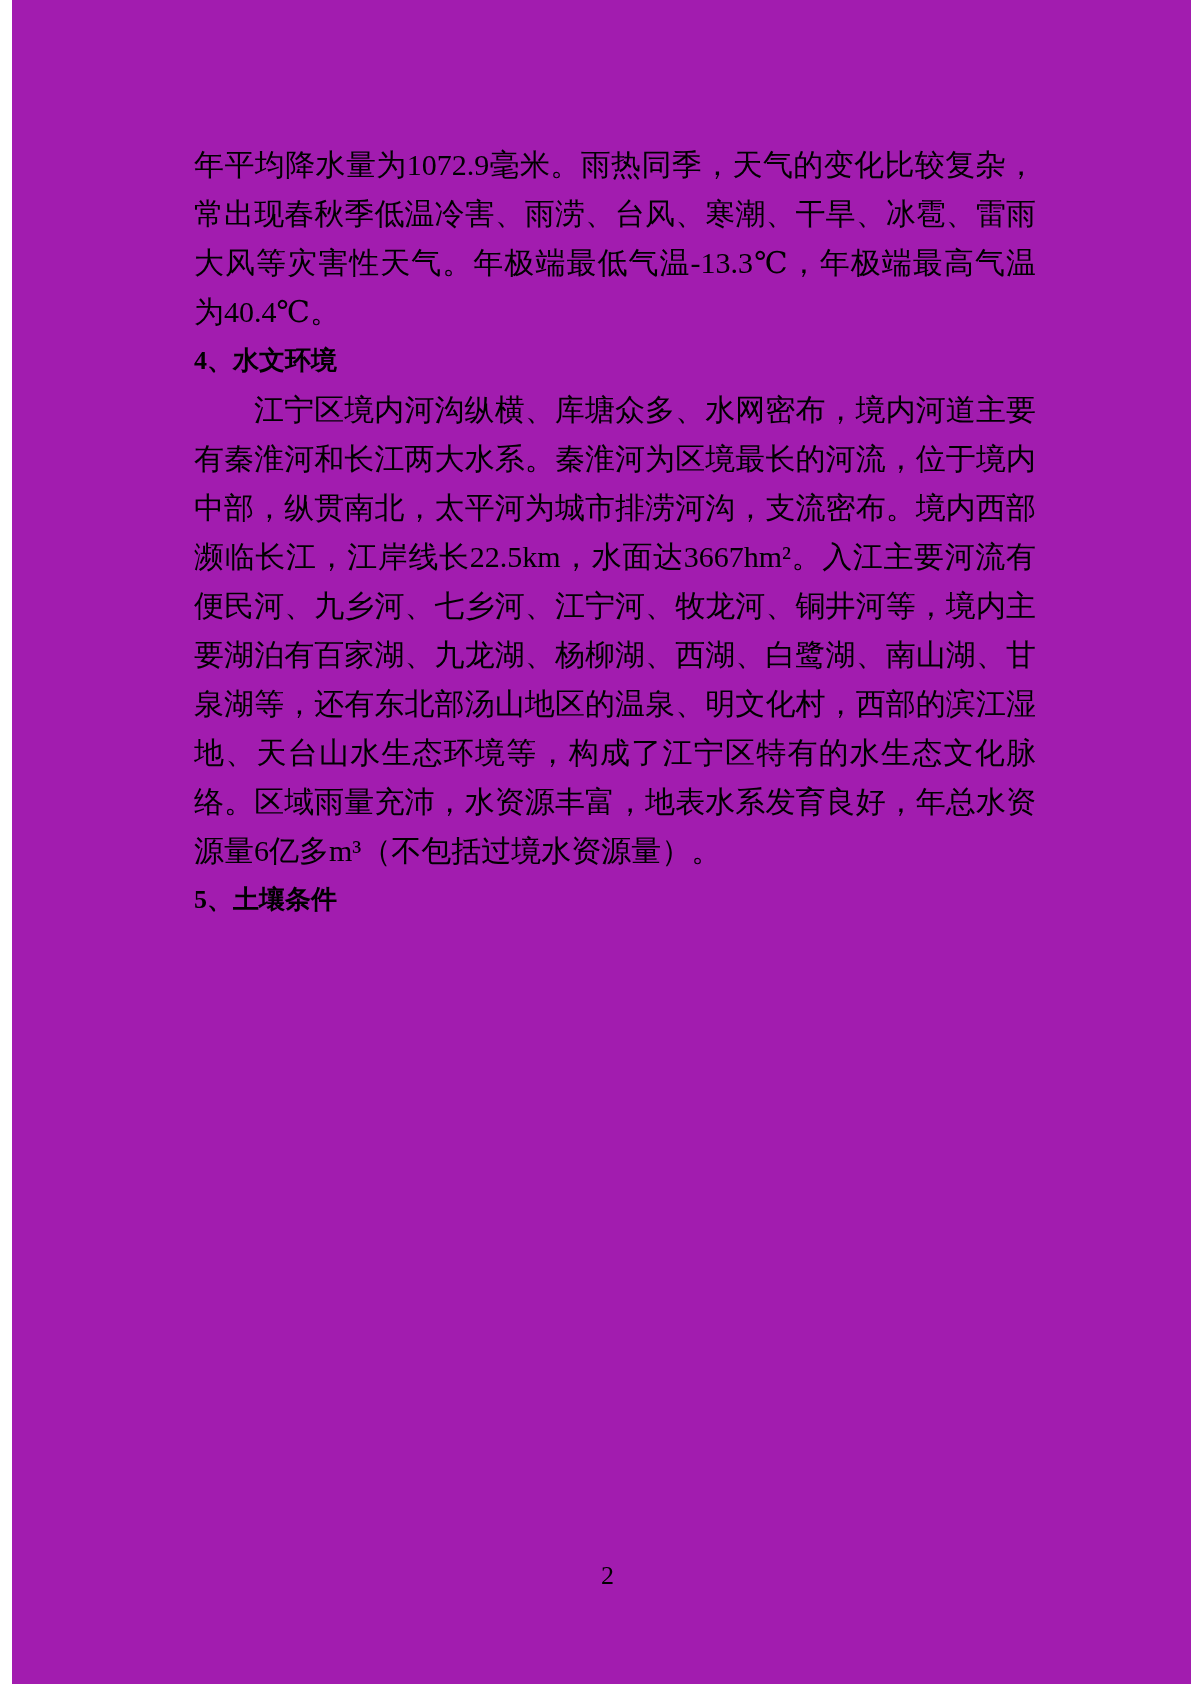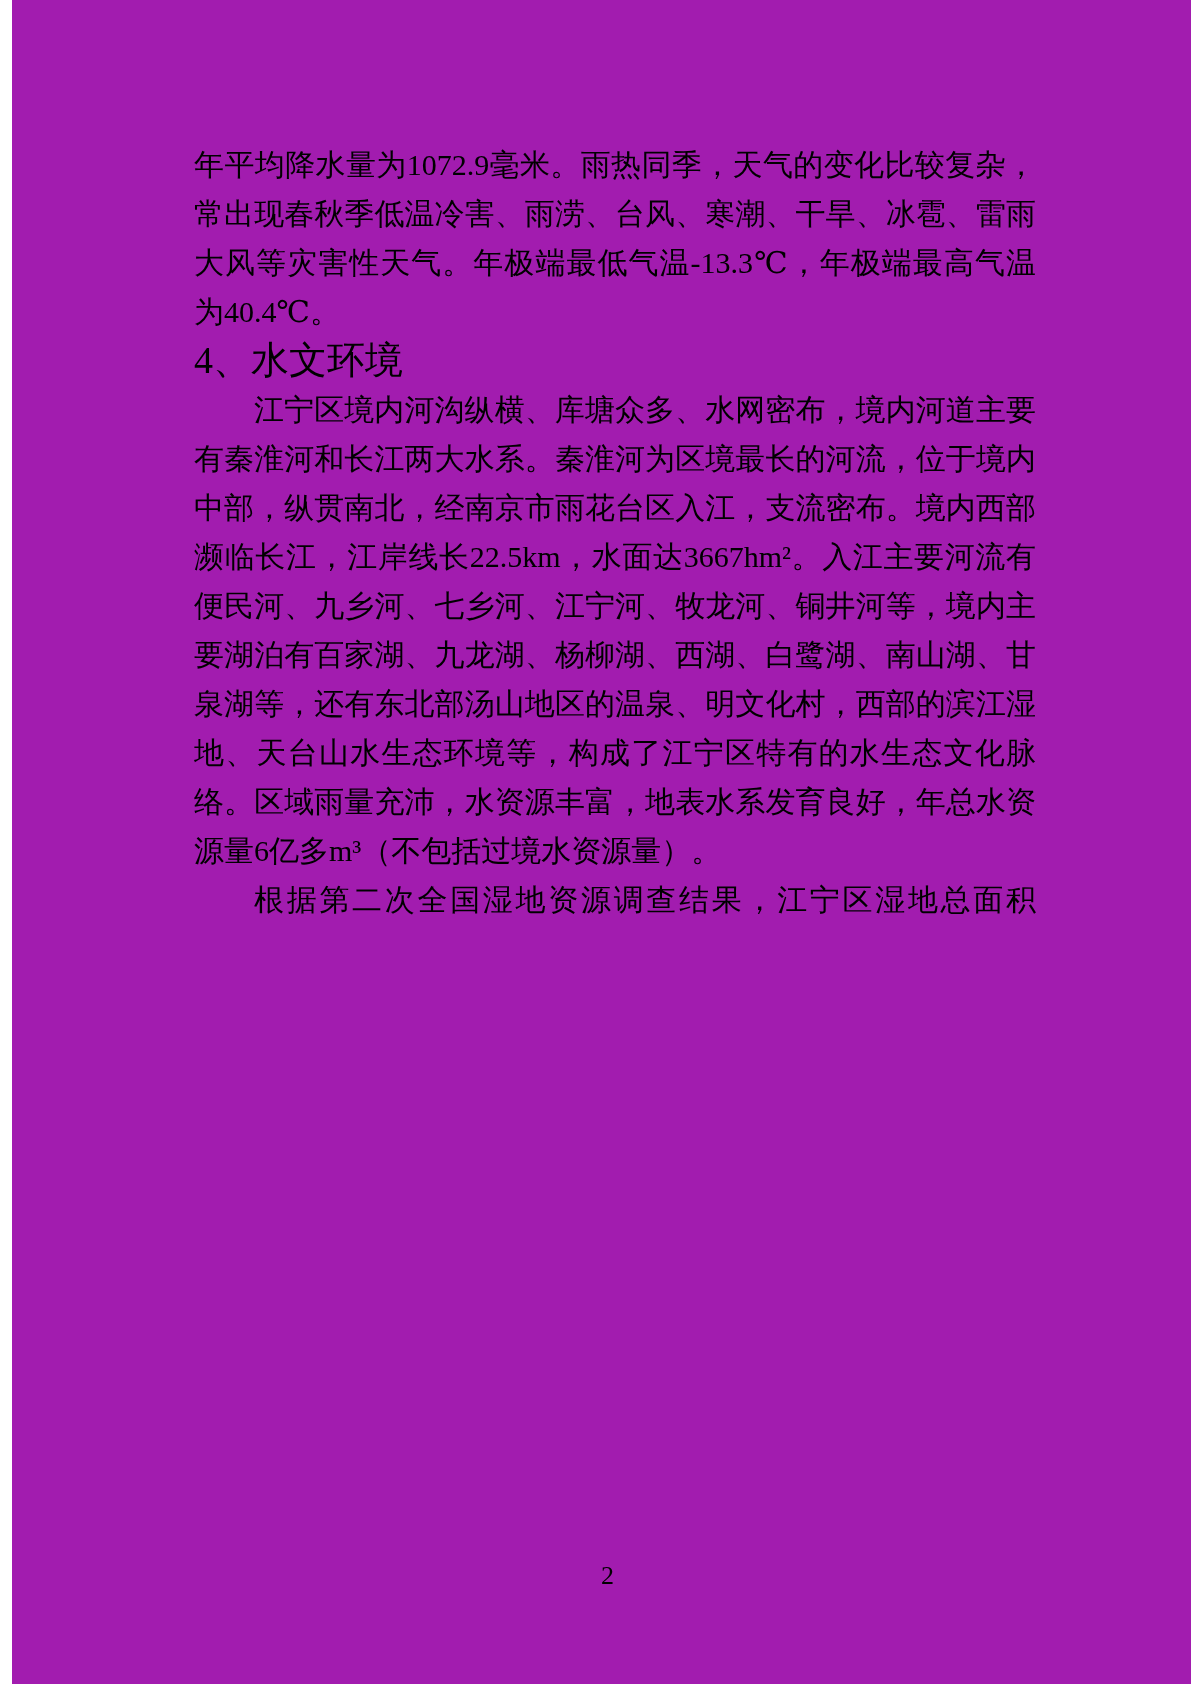--- a/index.html
+++ b/index.html
@@ -39,23 +39,23 @@
     word-break: break-all;
   }
   .para.no-indent {
     text-indent: 0;
   }
   .para.justify-last {
     text-align-last: justify;
   }
   .heading {
     margin: 0;
-    font-size: 38px;
+    font-size: 26px;
     line-height: 49px;
-    font-weight: normal;
+    font-weight: bold;
     text-indent: 0;
   }
   .page-number {
     position: absolute;
     left: 0;
     top: 1560px;
     width: 1191px;
     text-align: center;
     font-size: 26px;
     line-height: 32px;
@@ -64,25 +64,25 @@
 </head>
 <body>
 
 <div class="page">
   <div class="content">
 
     <p class="para no-indent">年平均降水量为1072.9毫米。雨热同季，天气的变化比较复杂，常出现春秋季低温冷害、雨涝、台风、寒潮、干旱、冰雹、雷雨大风等灾害性天气。年极端最低气温-13.3℃，年极端最高气温为40.4℃。</p>
 
     <h2 class="heading">4、水文环境</h2>
 
-    <p class="para">江宁区境内河沟纵横、库塘众多、水网密布，境内河道主要有秦淮河和长江两大水系。秦淮河为区境最长的河流，位于境内中部，纵贯南北，经南京市雨花台区入江，支流密布。境内西部濒临长江，江岸线长22.5km，水面达3667hm²。入江主要河流有便民河、九乡河、七乡河、江宁河、牧龙河、铜井河等，境内主要湖泊有百家湖、九龙湖、杨柳湖、西湖、白鹭湖、南山湖、甘泉湖等，还有东北部汤山地区的温泉、明文化村，西部的滨江湿地、天台山水生态环境等，构成了江宁区特有的水生态文化脉络。区域雨量充沛，水资源丰富，地表水系发育良好，年总水资源量6亿多m³（不包括过境水资源量）。</p>
+    <p class="para">江宁区境内河沟纵横、库塘众多、水网密布，境内河道主要有秦淮河和长江两大水系。秦淮河为区境最长的河流，位于境内中部，纵贯南北，太平河为城市排涝河沟，支流密布。境内西部濒临长江，江岸线长22.5km，水面达3667hm²。入江主要河流有便民河、九乡河、七乡河、江宁河、牧龙河、铜井河等，境内主要湖泊有百家湖、九龙湖、杨柳湖、西湖、白鹭湖、南山湖、甘泉湖等，还有东北部汤山地区的温泉、明文化村，西部的滨江湿地、天台山水生态环境等，构成了江宁区特有的水生态文化脉络。区域雨量充沛，水资源丰富，地表水系发育良好，年总水资源量6亿多m³（不包括过境水资源量）。</p>
 
 
 
+    <h2 class="heading">5、土壤条件</h2>
 
 
 
-    <p class="para justify-last">根据第二次全国湿地资源调查结果，江宁区湿地总面积</p>
 
   </div>
 
   <div class="page-number">2</div>
 </div>
 
 </body></html>

